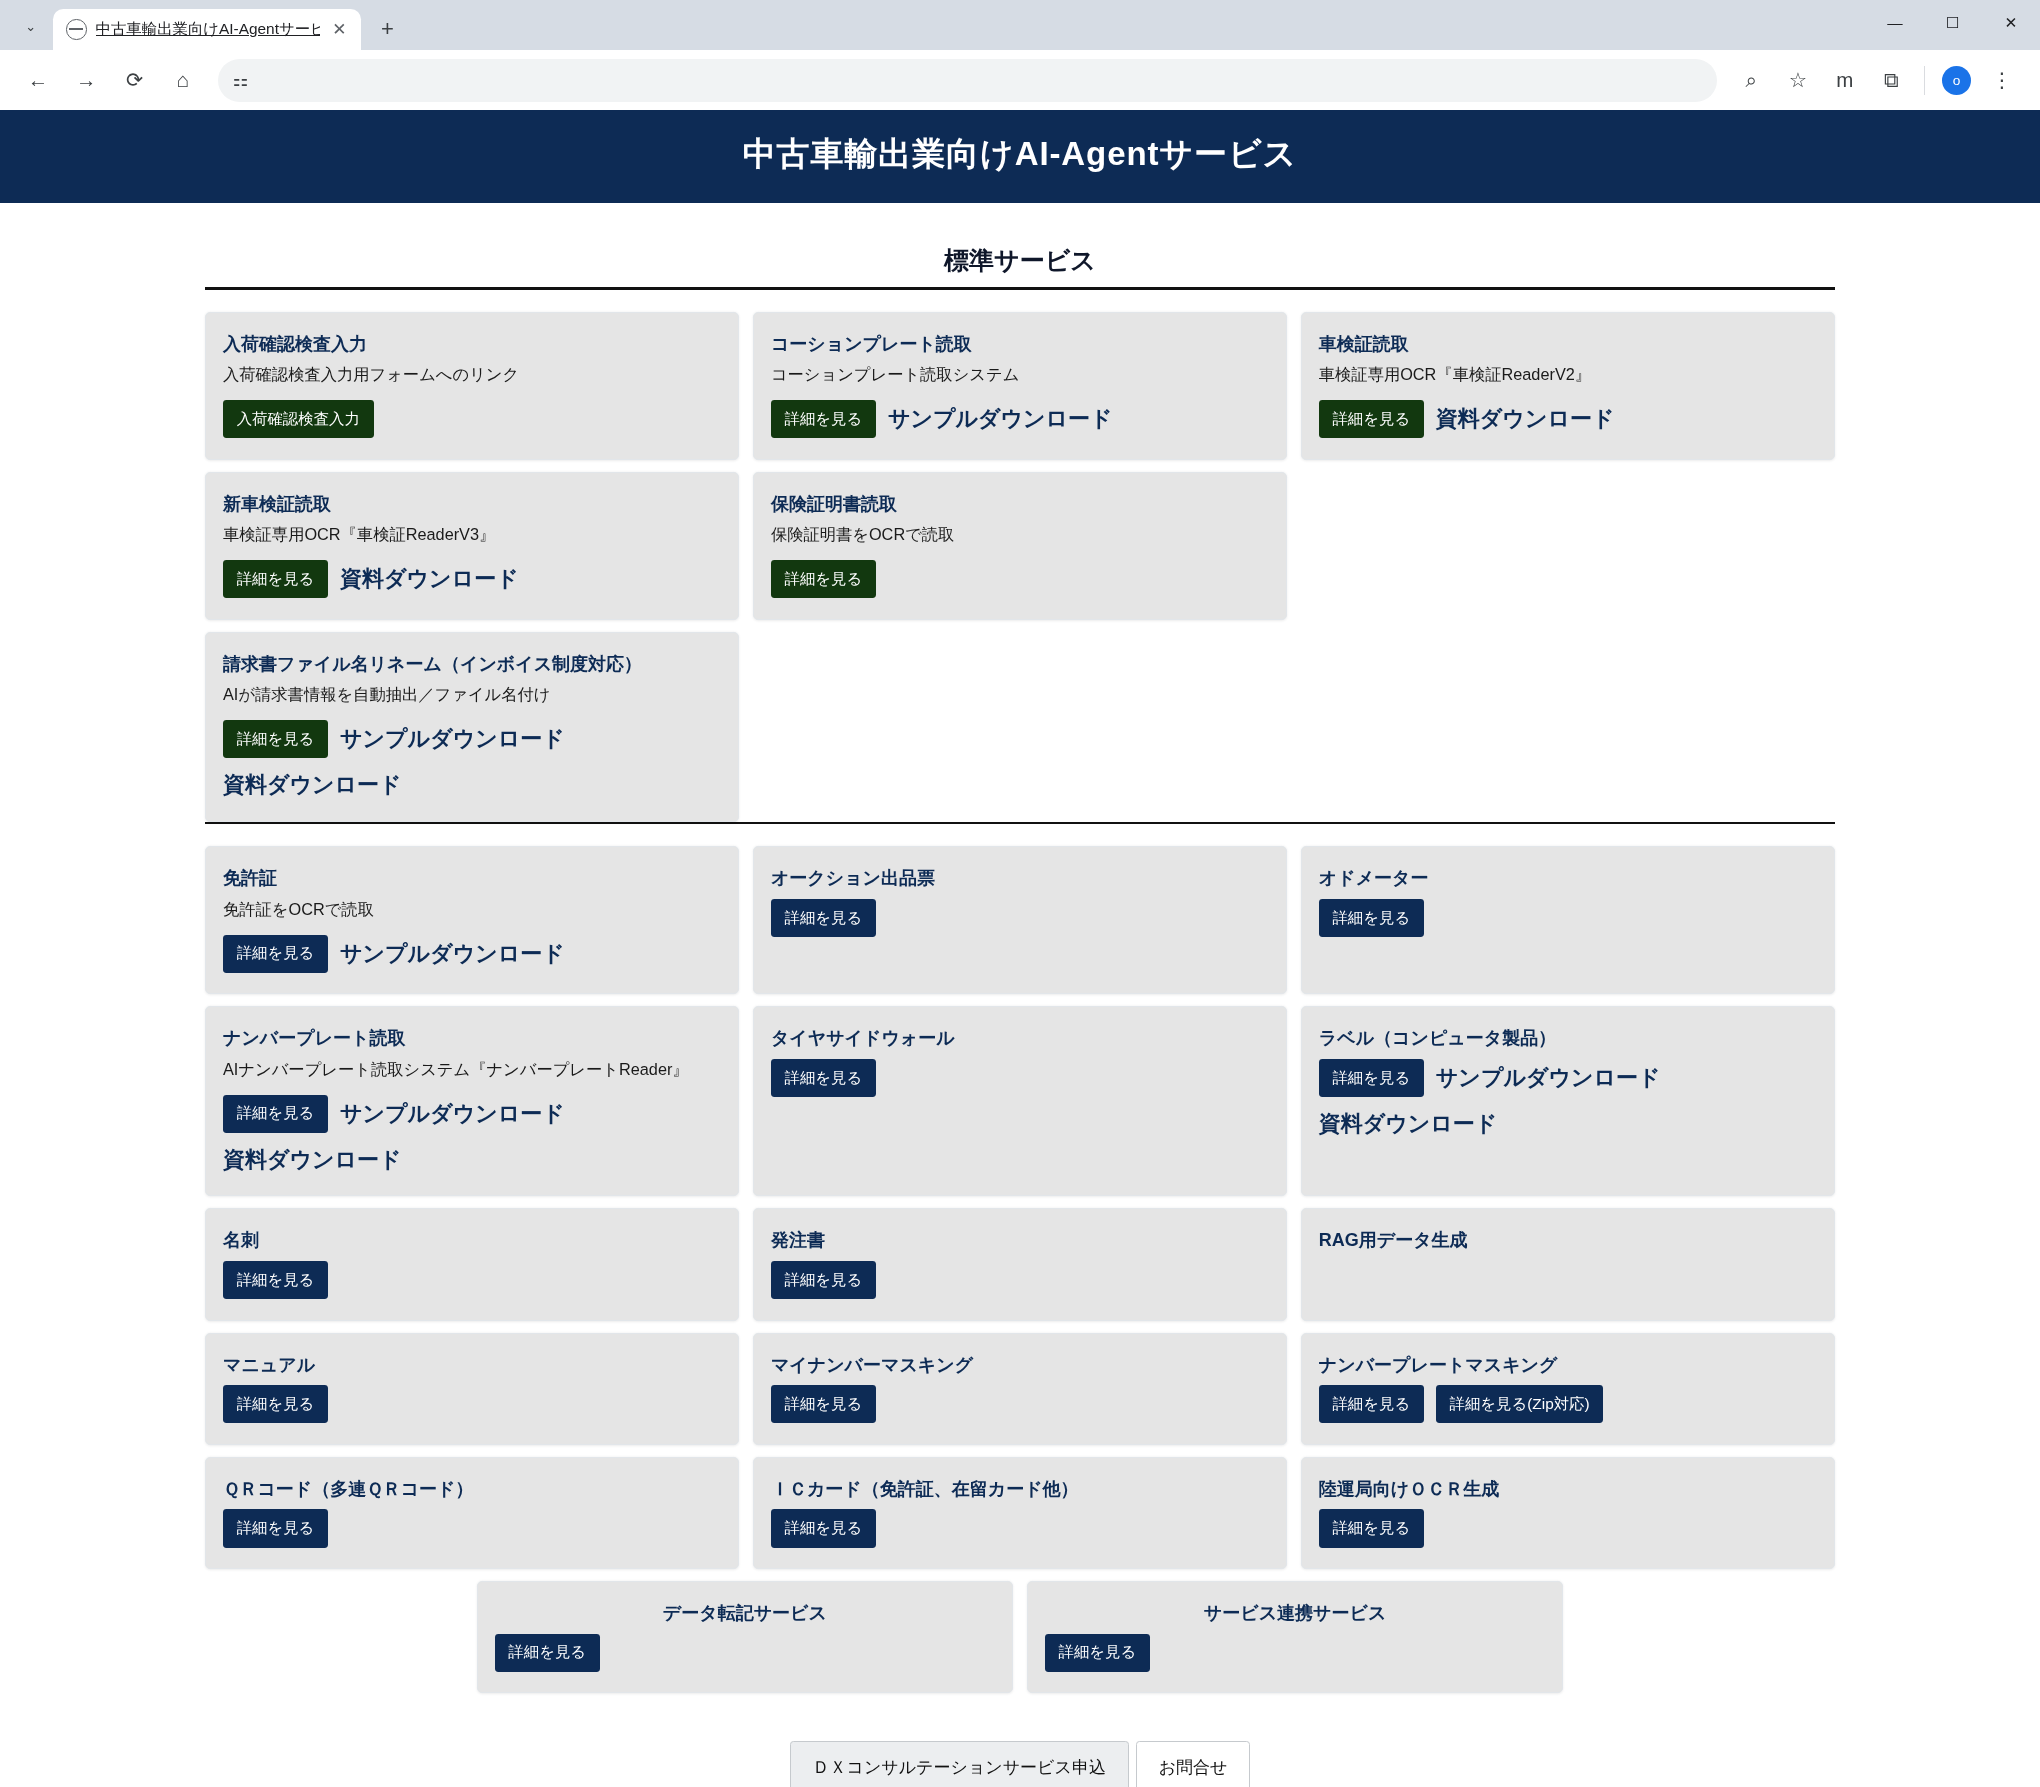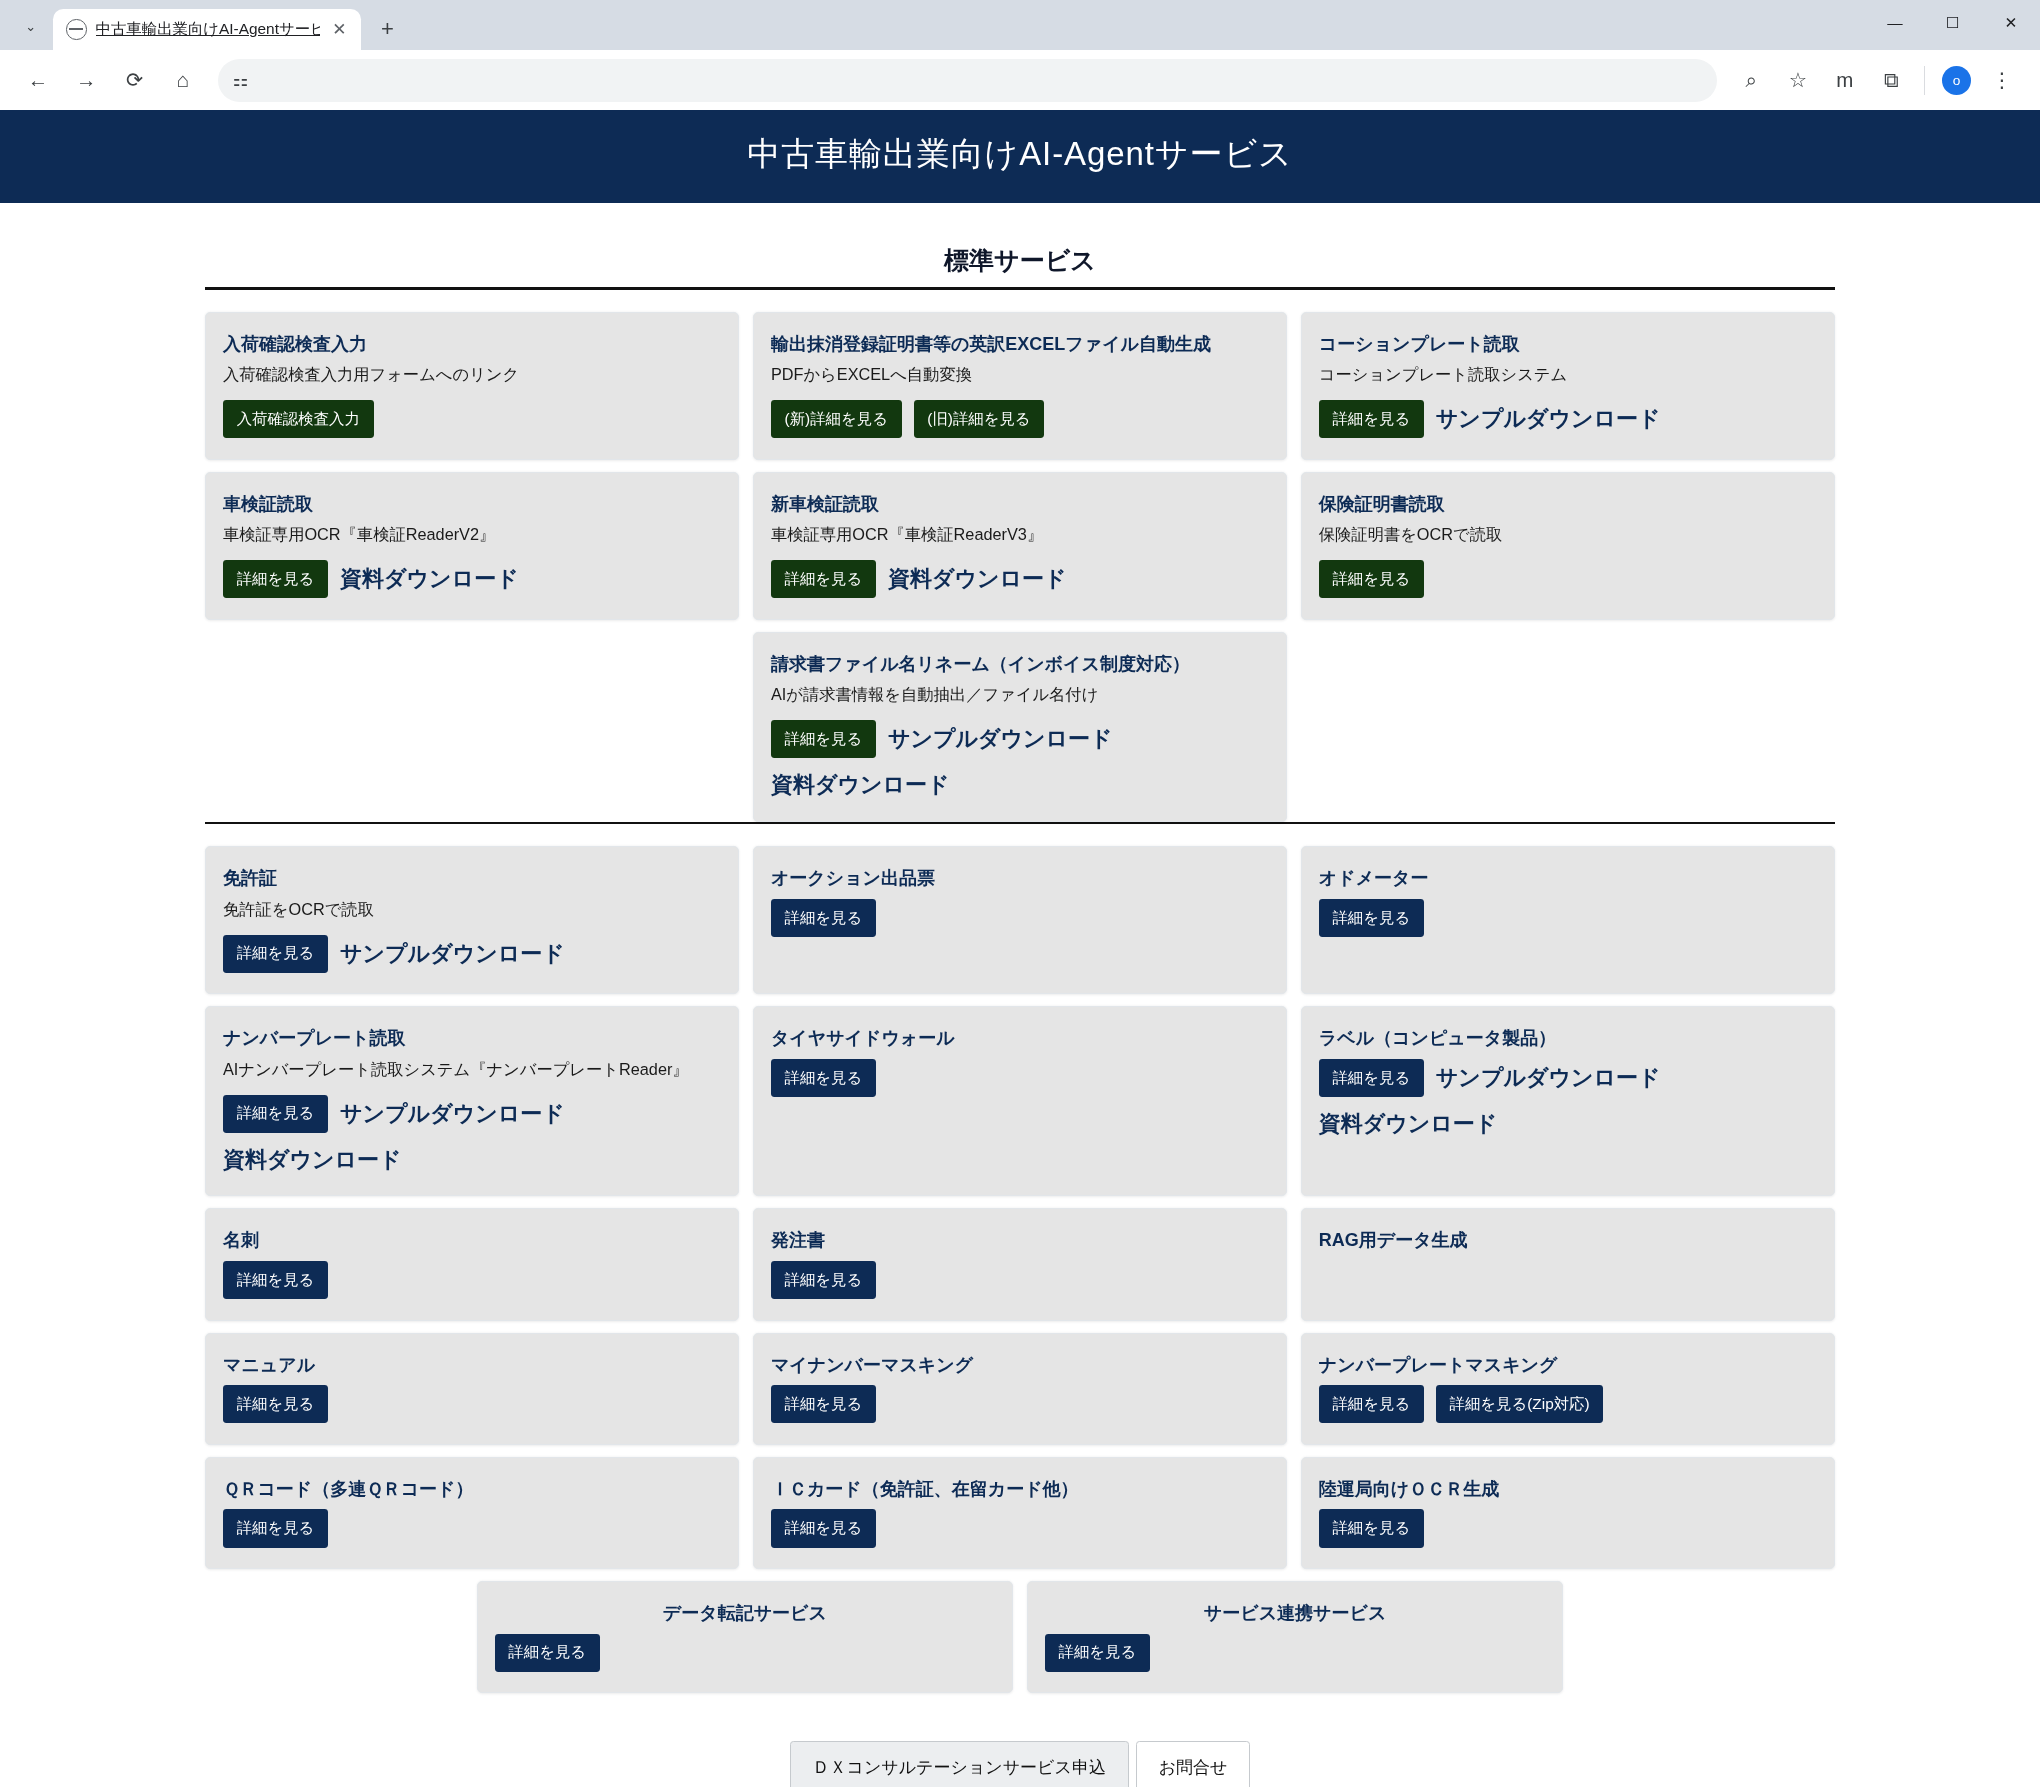--- a/index.html
+++ b/index.html
@@ -69,21 +69,21 @@
   .avatar {
     width: 29px; height: 29px; border-radius: 50%; background: #1a73e8; color: #fff;
     display: flex; align-items: center; justify-content: center; font-size: 13.7px; margin: 0 6.8px;
   }
   .divider-v { width: 0.9px; height: 29px; background: #dadce0; margin: 0 8.6px; }
 
   
   .viewport { flex: 1; background: #ffffff; overflow: hidden; position: relative; }
   .page-header {
     background: #0d2b55; color: #ffffff; text-align: center;
-    padding: 22px 0 26px; font-size: 33px; font-weight: normal; letter-spacing: 0.9px;
+    padding: 22px 0 26px; font-size: 33px; font-weight: bold; letter-spacing: 0.9px;
   }
   .content { padding: 0 205px; }
   .section-title {
     text-align: center; font-size: 25px; font-weight: bold; color: #0f172a;
     margin: 41px 0 10.3px;
   }
   .section-rule { height: 2.6px; background: #111111; margin: 0 0 22px; }
 
   .grid { display: grid; grid-template-columns: repeat(3, 1fr); gap: 12px 13.7px; }
   .card {
@@ -168,28 +168,20 @@
           <div class="section-rule"></div>
           <div class="grid">
             <div class="card">
               <div class="card-title">入荷確認検査入力</div>
               <div class="card-desc">入荷確認検査入力用フォームへのリンク</div>
               <div class="btn-row">
                 <div class="btn btn-green">入荷確認検査入力</div>
               </div>
             </div>
             <div class="card">
-              <div class="card-title">輸出抹消登録証明書等の英訳EXCELファイル自動生成</div>
-              <div class="card-desc">PDFからEXCELへ自動変換</div>
-              <div class="btn-row">
-                <div class="btn btn-green">(新)詳細を見る</div>
-                <div class="btn btn-green">(旧)詳細を見る</div>
-              </div>
-            </div>
-            <div class="card">
               <div class="card-title">コーションプレート読取</div>
               <div class="card-desc">コーションプレート読取システム</div>
               <div class="btn-row">
                 <div class="btn btn-green">詳細を見る</div>
                 <div class="link-text">サンプルダウンロード</div>
               </div>
             </div>
             <div class="card">
               <div class="card-title">車検証読取</div>
               <div class="card-desc">車検証専用OCR『車検証ReaderV2』</div>

